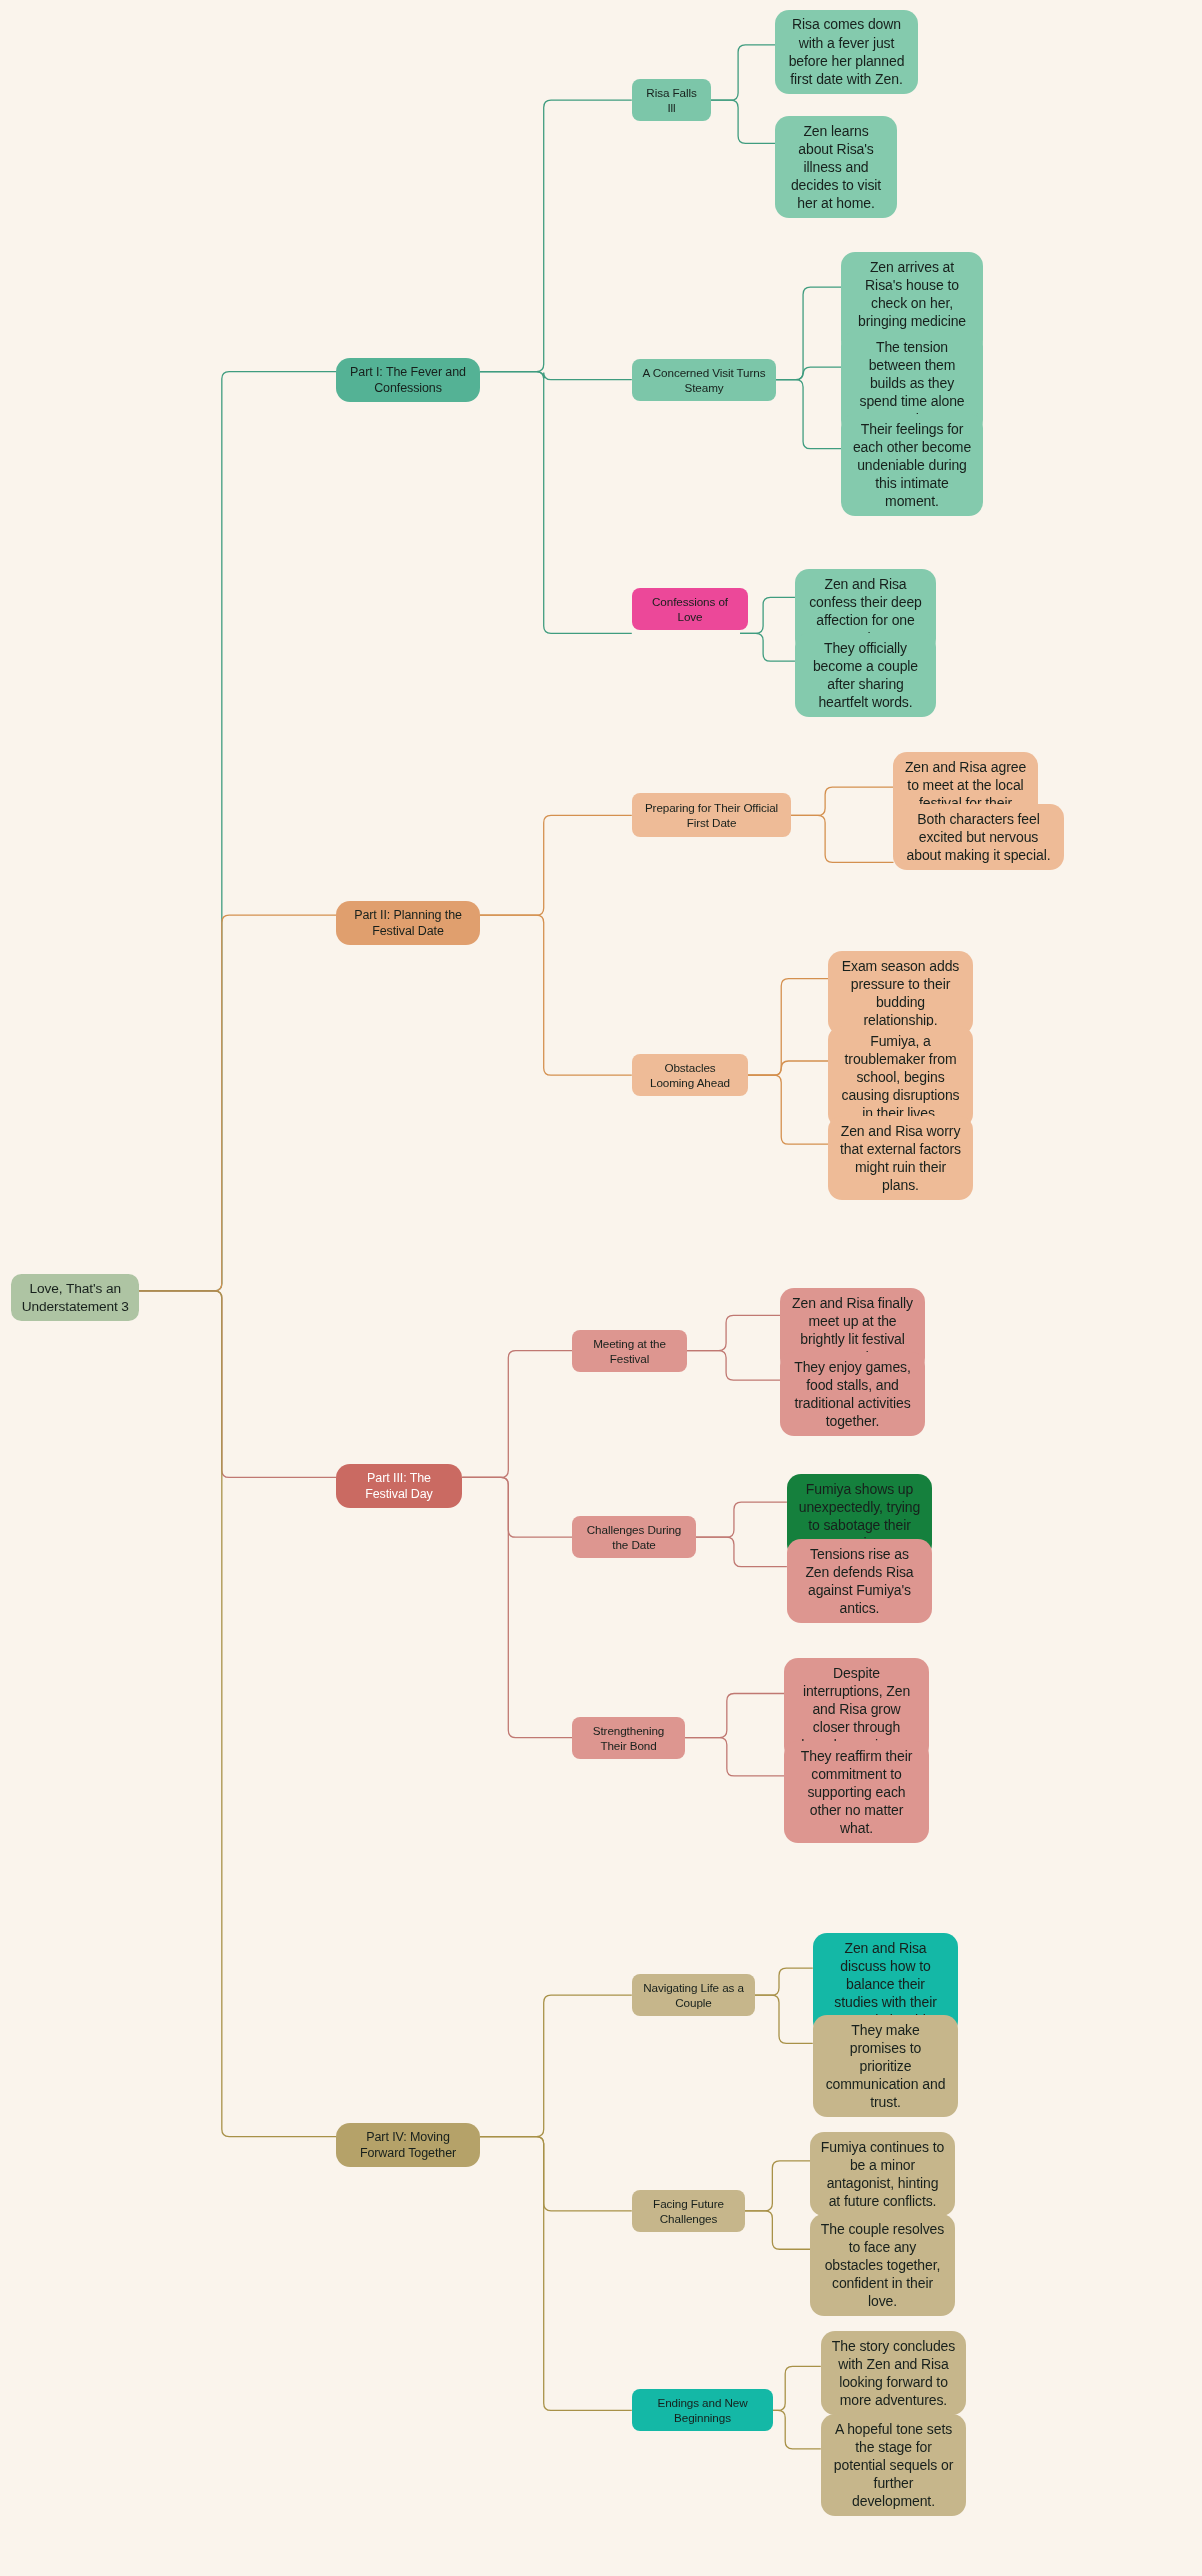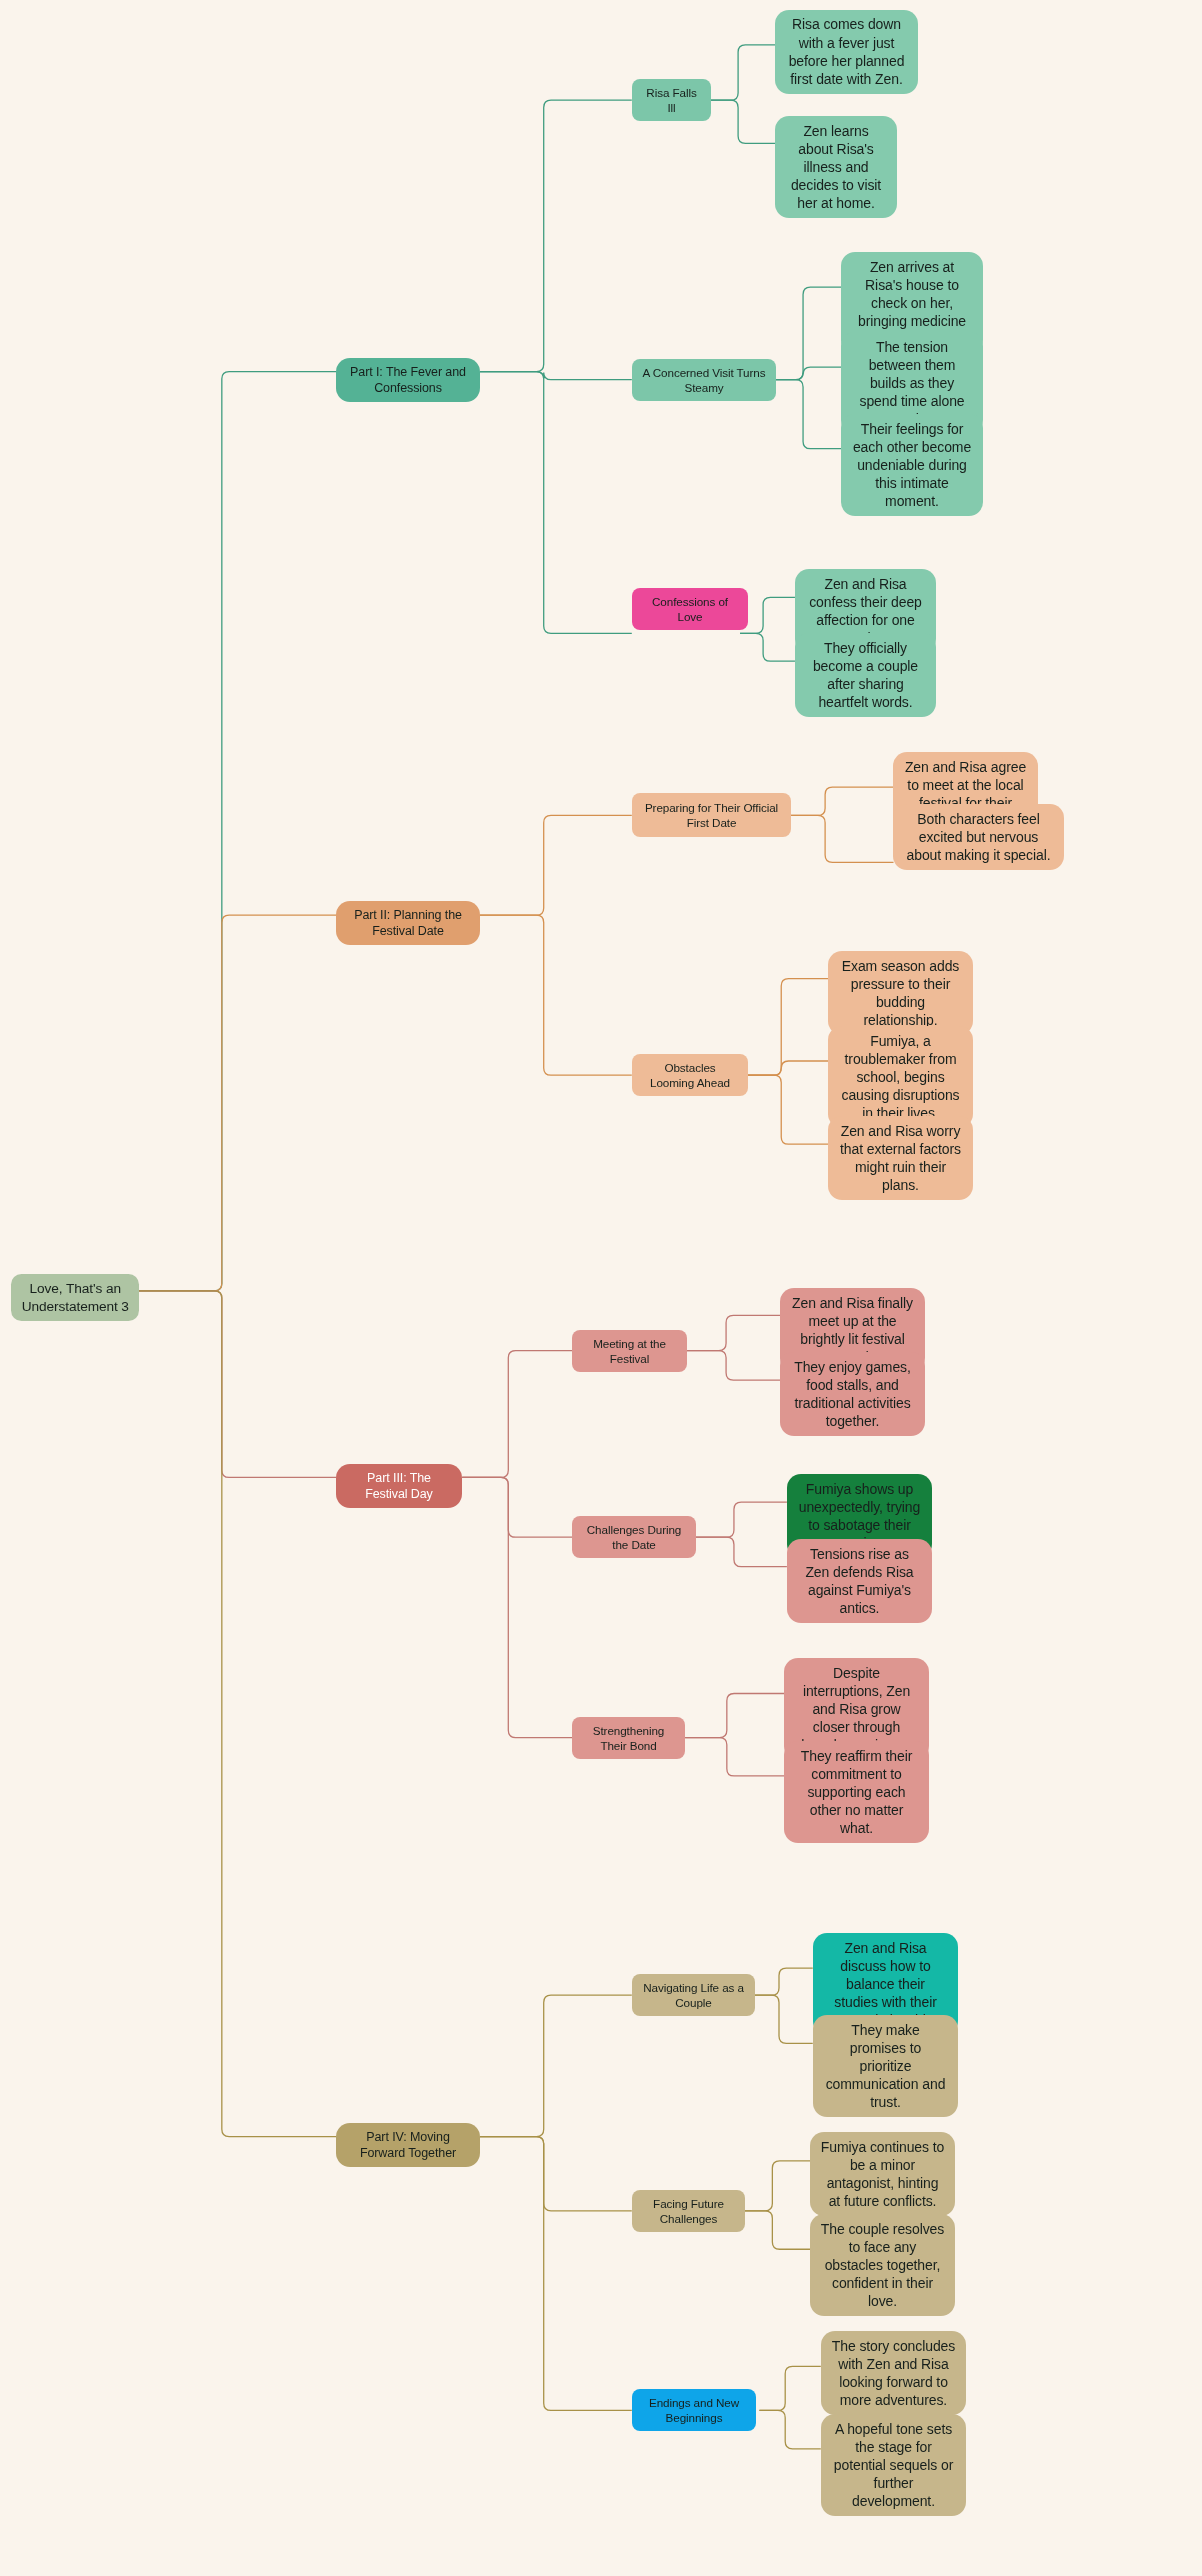--- a/index.html
+++ b/index.html
@@ -180,21 +180,21 @@
       </div>
       <div class="node lvl2" style="left: 632px; top: 2190px; width: 113px; min-height: 29px; background: rgb(198, 182, 139);">
         <span>Facing Future Challenges</span>
       </div>
       <div class="node leaf" style="left: 810px; top: 2132px; width: 145px; min-height: 58px; background: rgb(198, 182, 139);">
         <span>Fumiya continues to be a minor antagonist, hinting at future conflicts.</span>
       </div>
       <div class="node leaf" style="left: 810px; top: 2214px; width: 145px; min-height: 58px; background: rgb(198, 182, 139);">
         <span>The couple resolves to face any obstacles together, confident in their love.</span>
       </div>
-      <div class="node lvl2" style="left: 632px; top: 2389px; width: 124px; min-height: 29px; background: #0ea5e9; align-items: center;">
+      <div class="node lvl2" style="left: 632px; top: 2389px; width: 141px; min-height: 29px; background: #14b8a6; align-items: center;">
         <span>Endings and New Beginnings</span>
       </div>
       <div class="node leaf" style="left: 821px; top: 2331px; width: 145px; min-height: 58px; background: rgb(198, 182, 139);">
         <span>The story concludes with Zen and Risa looking forward to more adventures.</span>
       </div>
       <div class="node leaf" style="left: 821px; top: 2414px; width: 145px; min-height: 58px; background: rgb(198, 182, 139);">
         <span>A hopeful tone sets the stage for potential sequels or further development.</span>
       </div>
     </div>
 </div>

